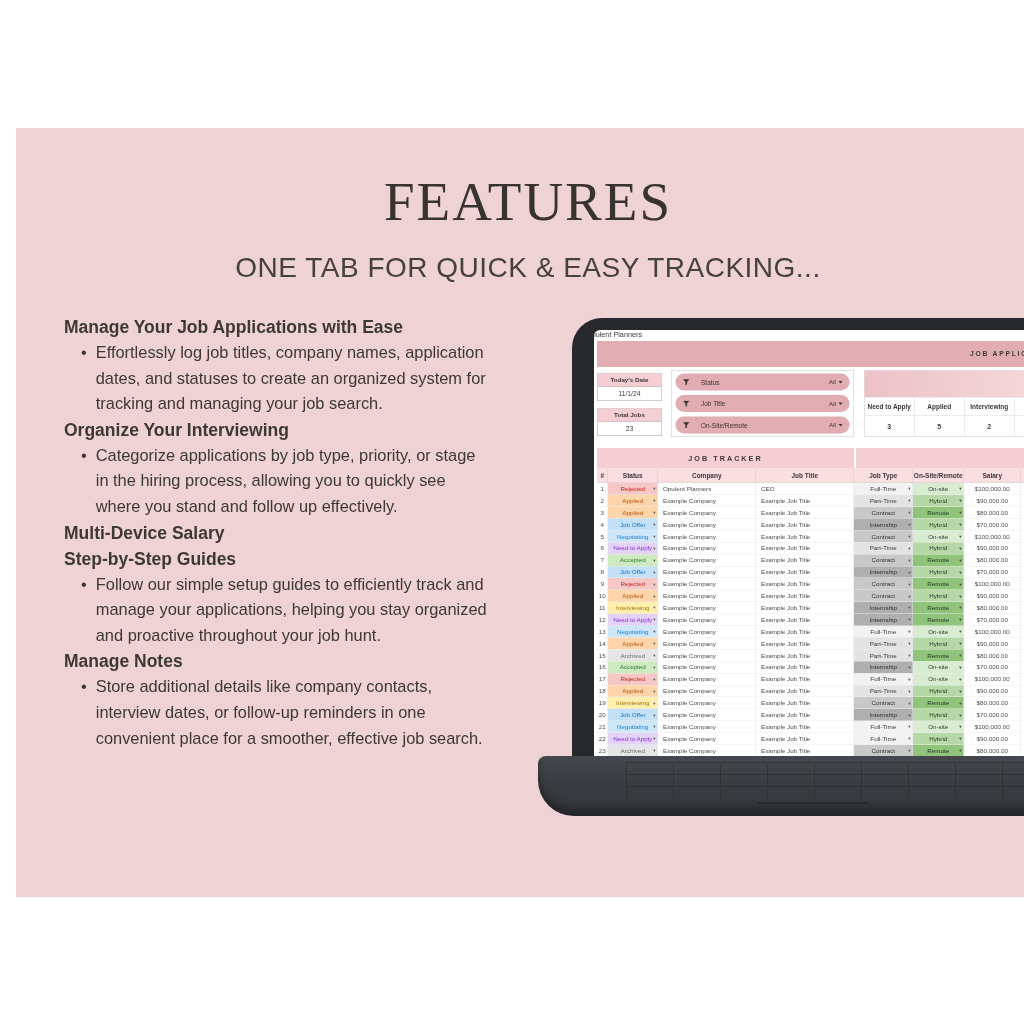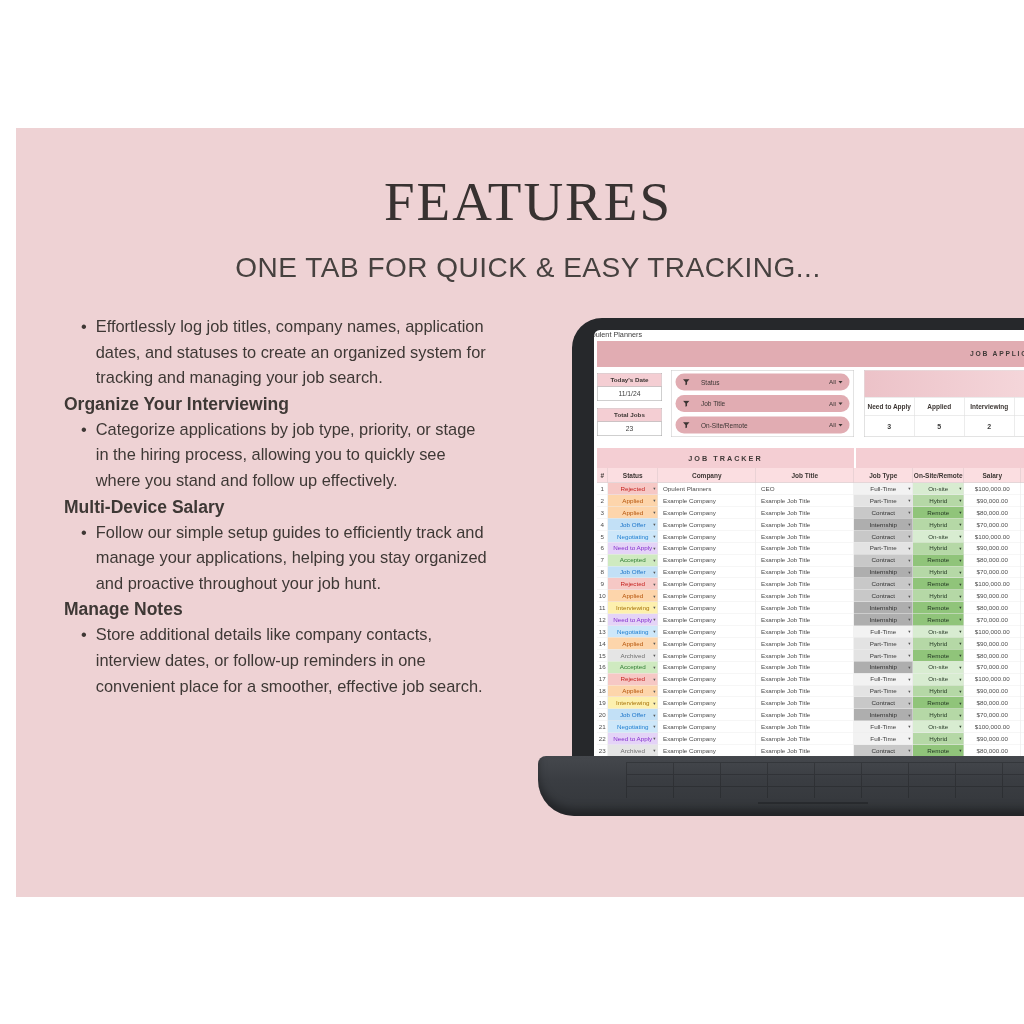--- a/index.html
+++ b/index.html
@@ -98,20 +98,21 @@
 
 <div class="stage">
 
   <div class="pink-panel"></div>
 
   <div class="page-title">FEATURES</div>
   <div class="page-subtitle">ONE TAB FOR QUICK &amp; EASY TRACKING...</div>
 
   <div class="features">
     <div class="feature">
+      <div class="feature-heading">Manage Your Job Applications with Ease</div>
       <div class="feature-bullet">
         <span class="dot"></span>
         <span class="btext">Effortlessly log job titles, company names, application
 dates, and statuses to create an organized system for
 tracking and managing your job search.</span>
       </div>
     </div>
 
     <div class="feature">
       <div class="feature-heading">Organize Your Interviewing</div>
@@ -121,20 +122,21 @@
 in the hiring process, allowing you to quickly see
 where you stand and follow up effectively.</span>
       </div>
     </div>
 
     <div class="feature">
       <div class="feature-heading">Multi-Device Salary</div>
     </div>
 
     <div class="feature">
+      <div class="feature-heading">Step-by-Step Guides</div>
       <div class="feature-bullet">
         <span class="dot"></span>
         <span class="btext">Follow our simple setup guides to efficiently track and
 manage your applications, helping you stay organized
 and proactive throughout your job hunt.</span>
       </div>
     </div>
 
     <div class="feature">
       <div class="feature-heading">Manage Notes</div>

